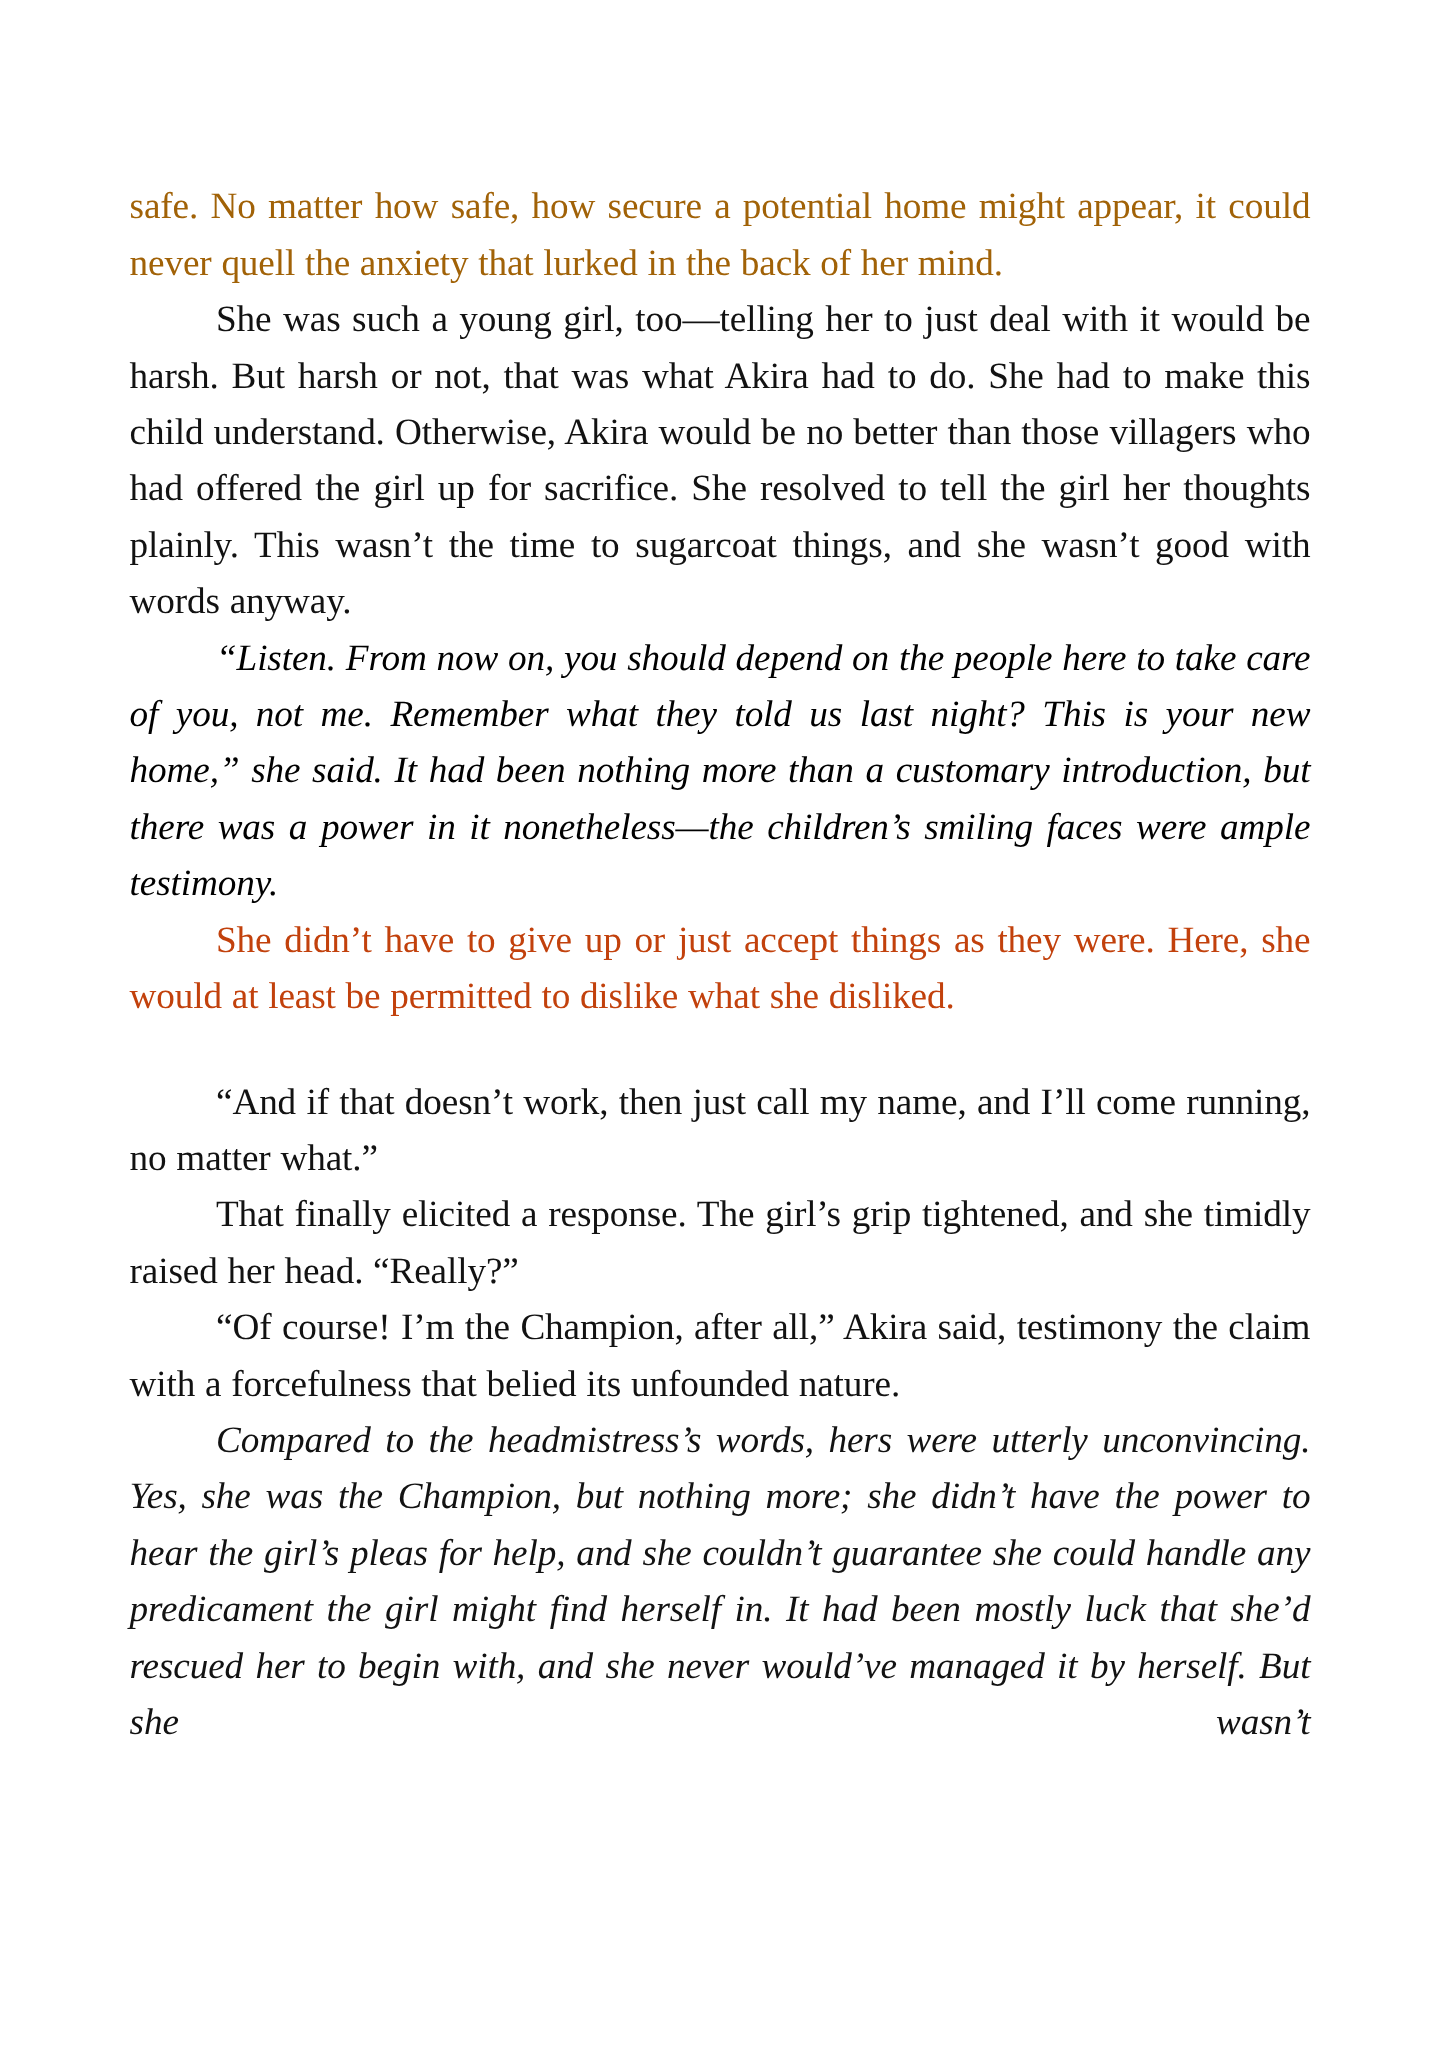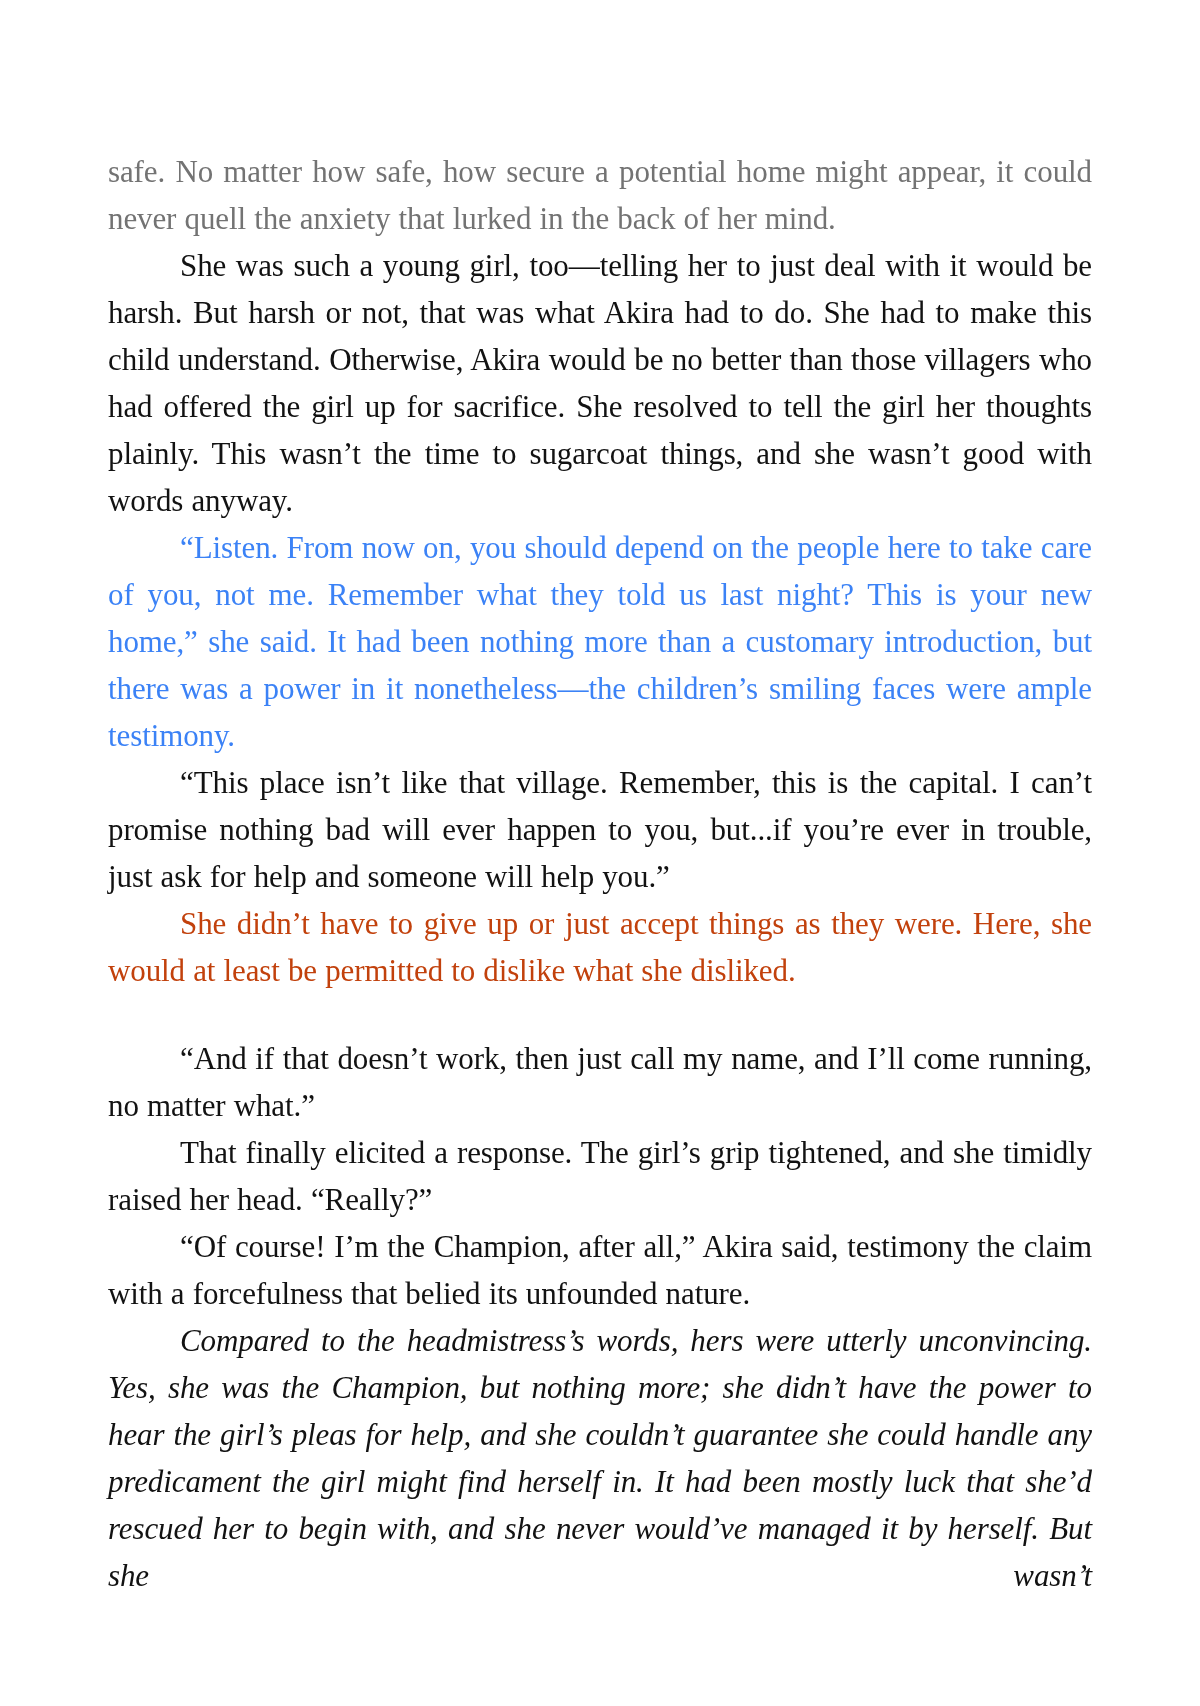--- a/index.html
+++ b/index.html
@@ -40,23 +40,22 @@
     text-align-last: justify;
     font-style: italic;
   }
 </style>
 </head>
 <body>
 
 <div class="book-page" style="background: rgb(255, 255, 255);">
   <div class="text-block">
 
-  <p class="no-indent" style="color: #737373;">safe. No matter how safe, how secure a potential home might appear, it could never quell the anxiety that lurked in the back of her mind.</p>
+  <p class="no-indent" style="color: #a16207;">safe. No matter how safe, how secure a potential home might appear, it could never quell the anxiety that lurked in the back of her mind.</p>
       <p style="color: rgb(18, 18, 18);">She was such a young girl, too—telling her to just deal with it would be harsh. But harsh or not, that was what Akira had to do. She had to make this child understand. Otherwise, Akira would be no better than those villagers who had offered the girl up for sacrifice. She resolved to tell the girl her thoughts plainly. This wasn’t the time to sugarcoat things, and she wasn’t good with words anyway.</p>
-      <p style="color: #3b82f6;">“Listen. From now on, you should depend on the people here to take care of you, not me. Remember what they told us last night? This is your new home,” she said. It had been nothing more than a customary introduction, but there was a power in it nonetheless—the children’s smiling faces were ample testimony.</p>
-      <p style="color: rgb(18, 18, 18);">“This place isn’t like that village. Remember, this is the capital. I can’t promise nothing bad will ever happen to you, but...if you’re ever in trouble, just ask for help and someone will help you.”</p>
+      <p style="color: #000000; font-style: italic;">“Listen. From now on, you should depend on the people here to take care of you, not me. Remember what they told us last night? This is your new home,” she said. It had been nothing more than a customary introduction, but there was a power in it nonetheless—the children’s smiling faces were ample testimony.</p>
       <p style="color: #c2410c;">She didn’t have to give up or just accept things as they were. Here, she would at least be permitted to dislike what she disliked.</p>
       <p style="color: rgb(18, 18, 18); margin-top: 41px;">“And if that doesn’t work, then just call my name, and I’ll come running, no matter what.”</p>
       <p style="color: rgb(18, 18, 18);">That finally elicited a response. The girl’s grip tightened, and she timidly raised her head. “Really?”</p>
       <p style="color: rgb(18, 18, 18);">“Of course! I’m the Champion, after all,” Akira said, testimony the claim with a forcefulness that belied its unfounded nature.</p>
       <p class="continued" style="color: rgb(18, 18, 18);">Compared to the headmistress’s words, hers were utterly unconvincing. Yes, she was the Champion, but nothing more; she didn’t have the power to hear the girl’s pleas for help, and she couldn’t guarantee she could handle any predicament the girl might find herself in. It had been mostly luck that she’d rescued her to begin with, and she never would’ve managed it by herself. But she wasn’t</p>
     </div>
 </div>
 
 </body></html>

